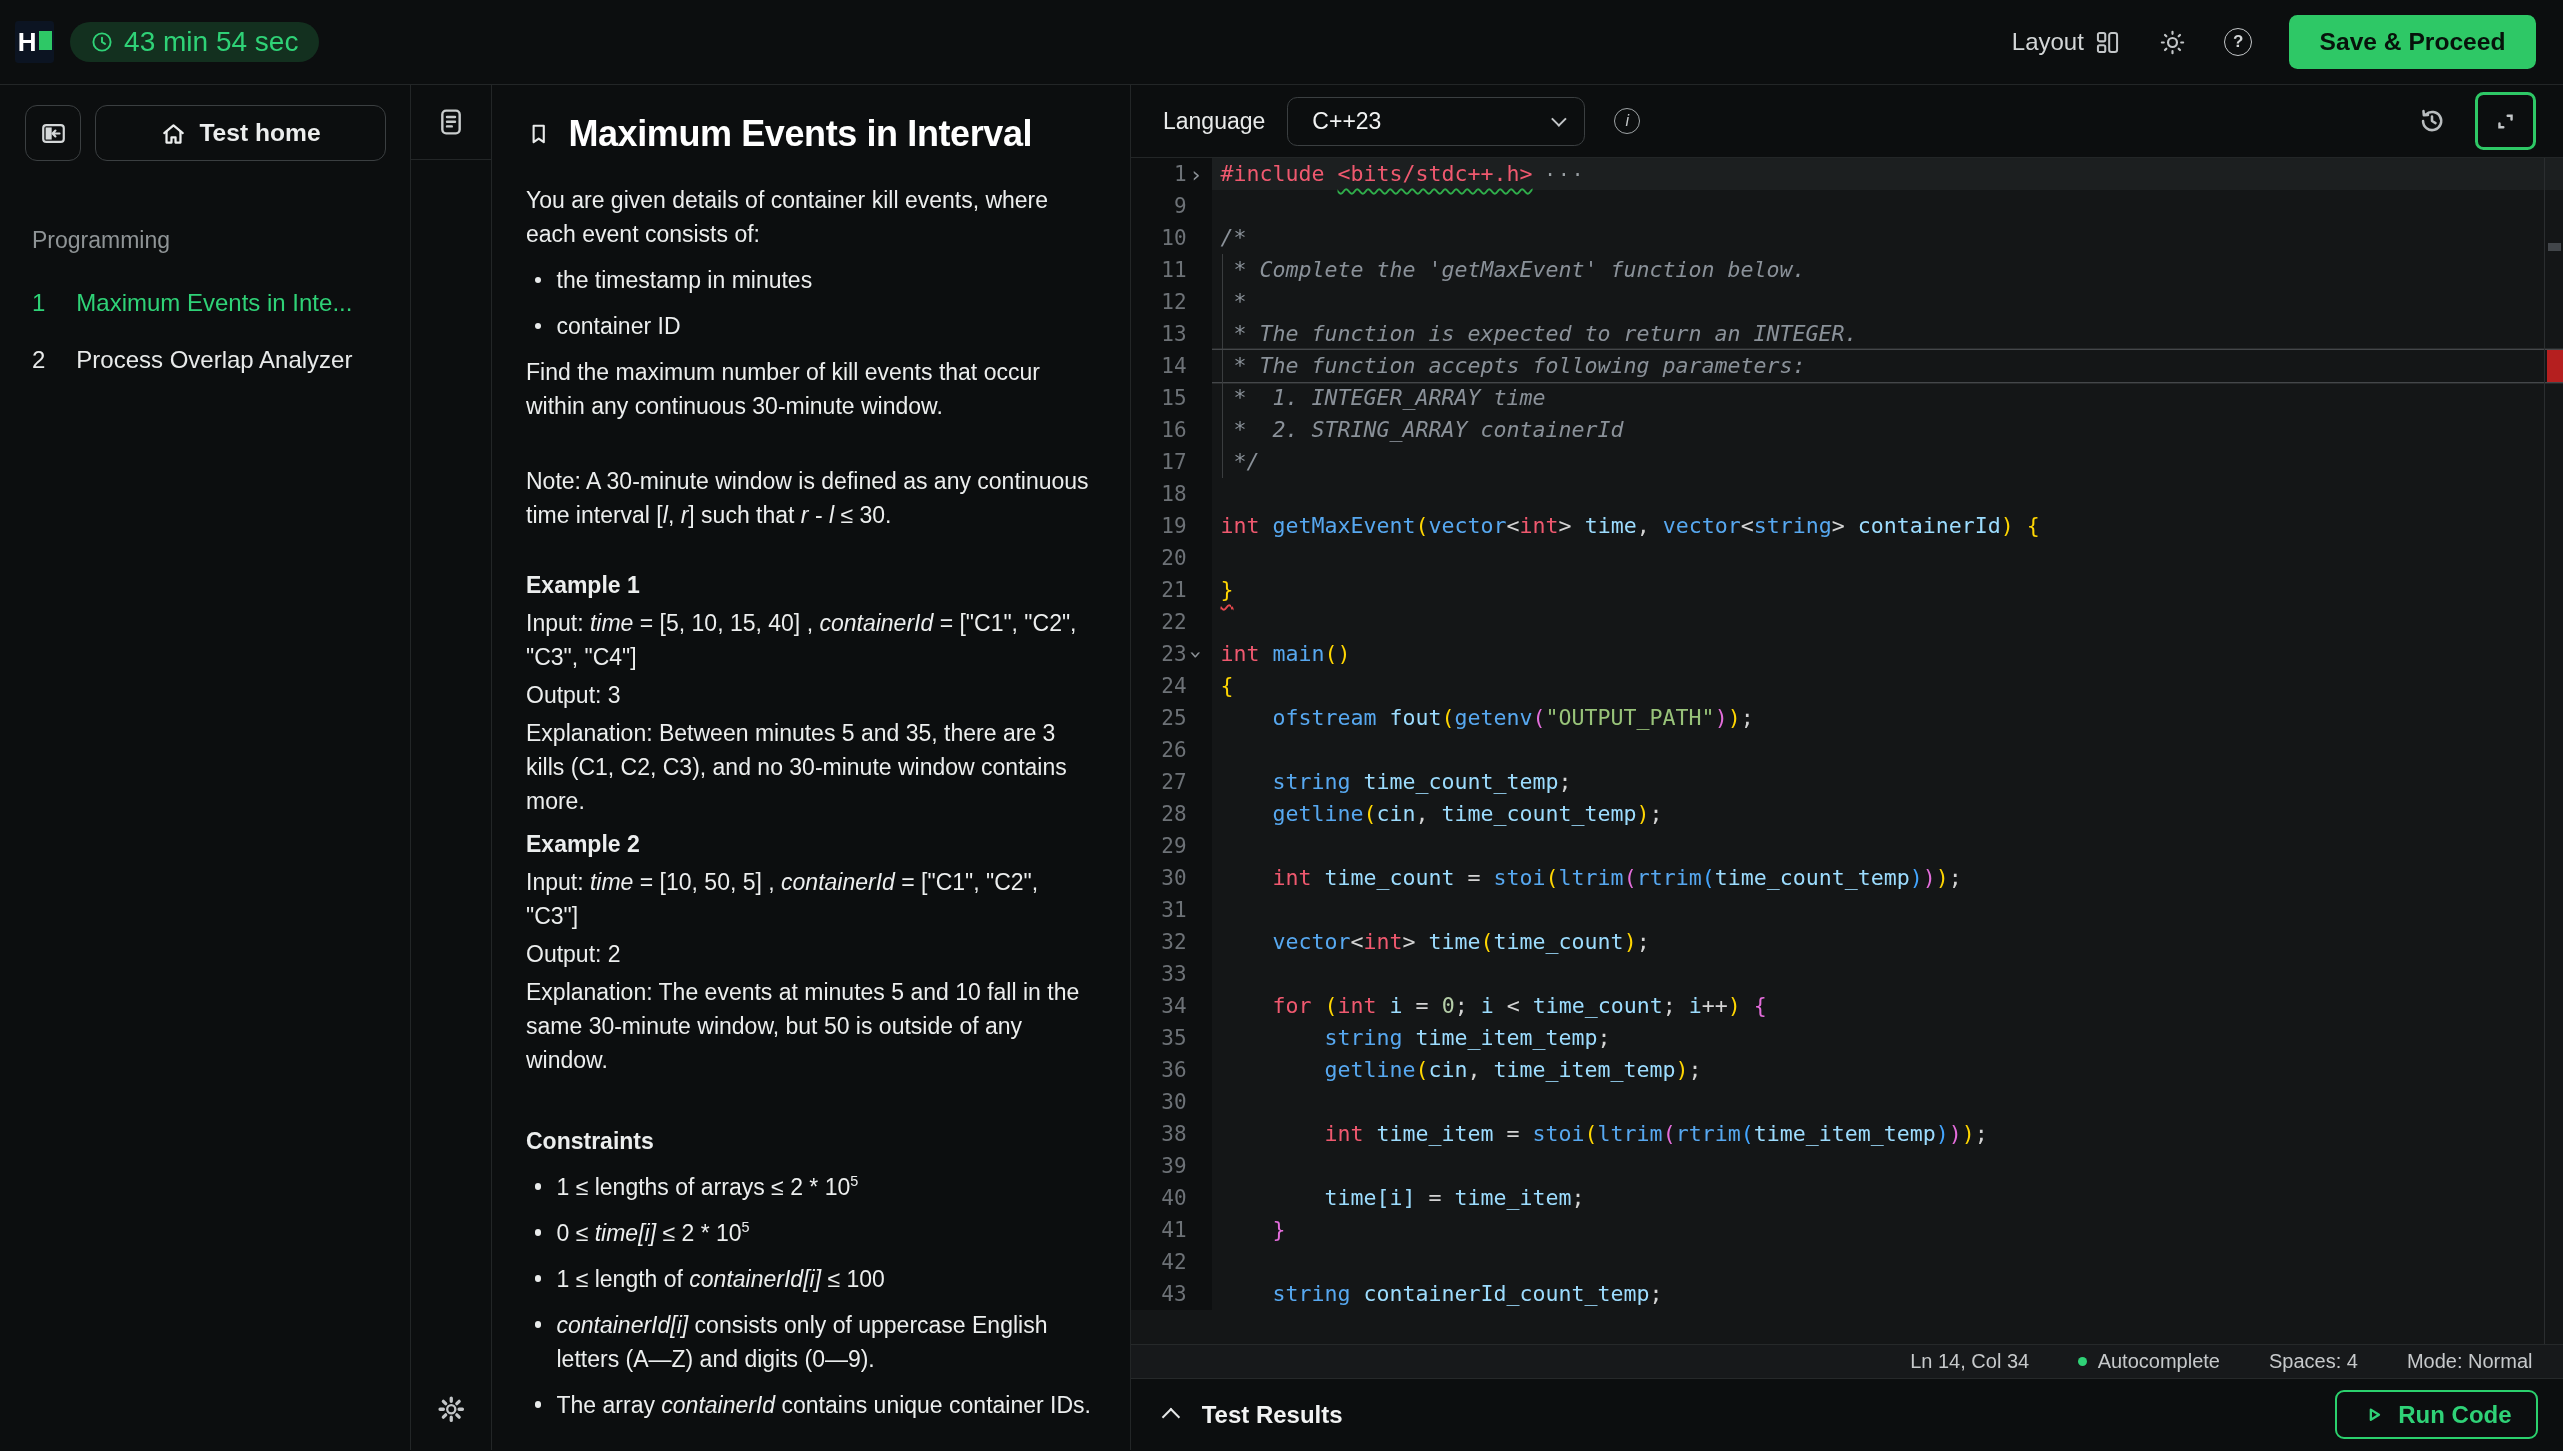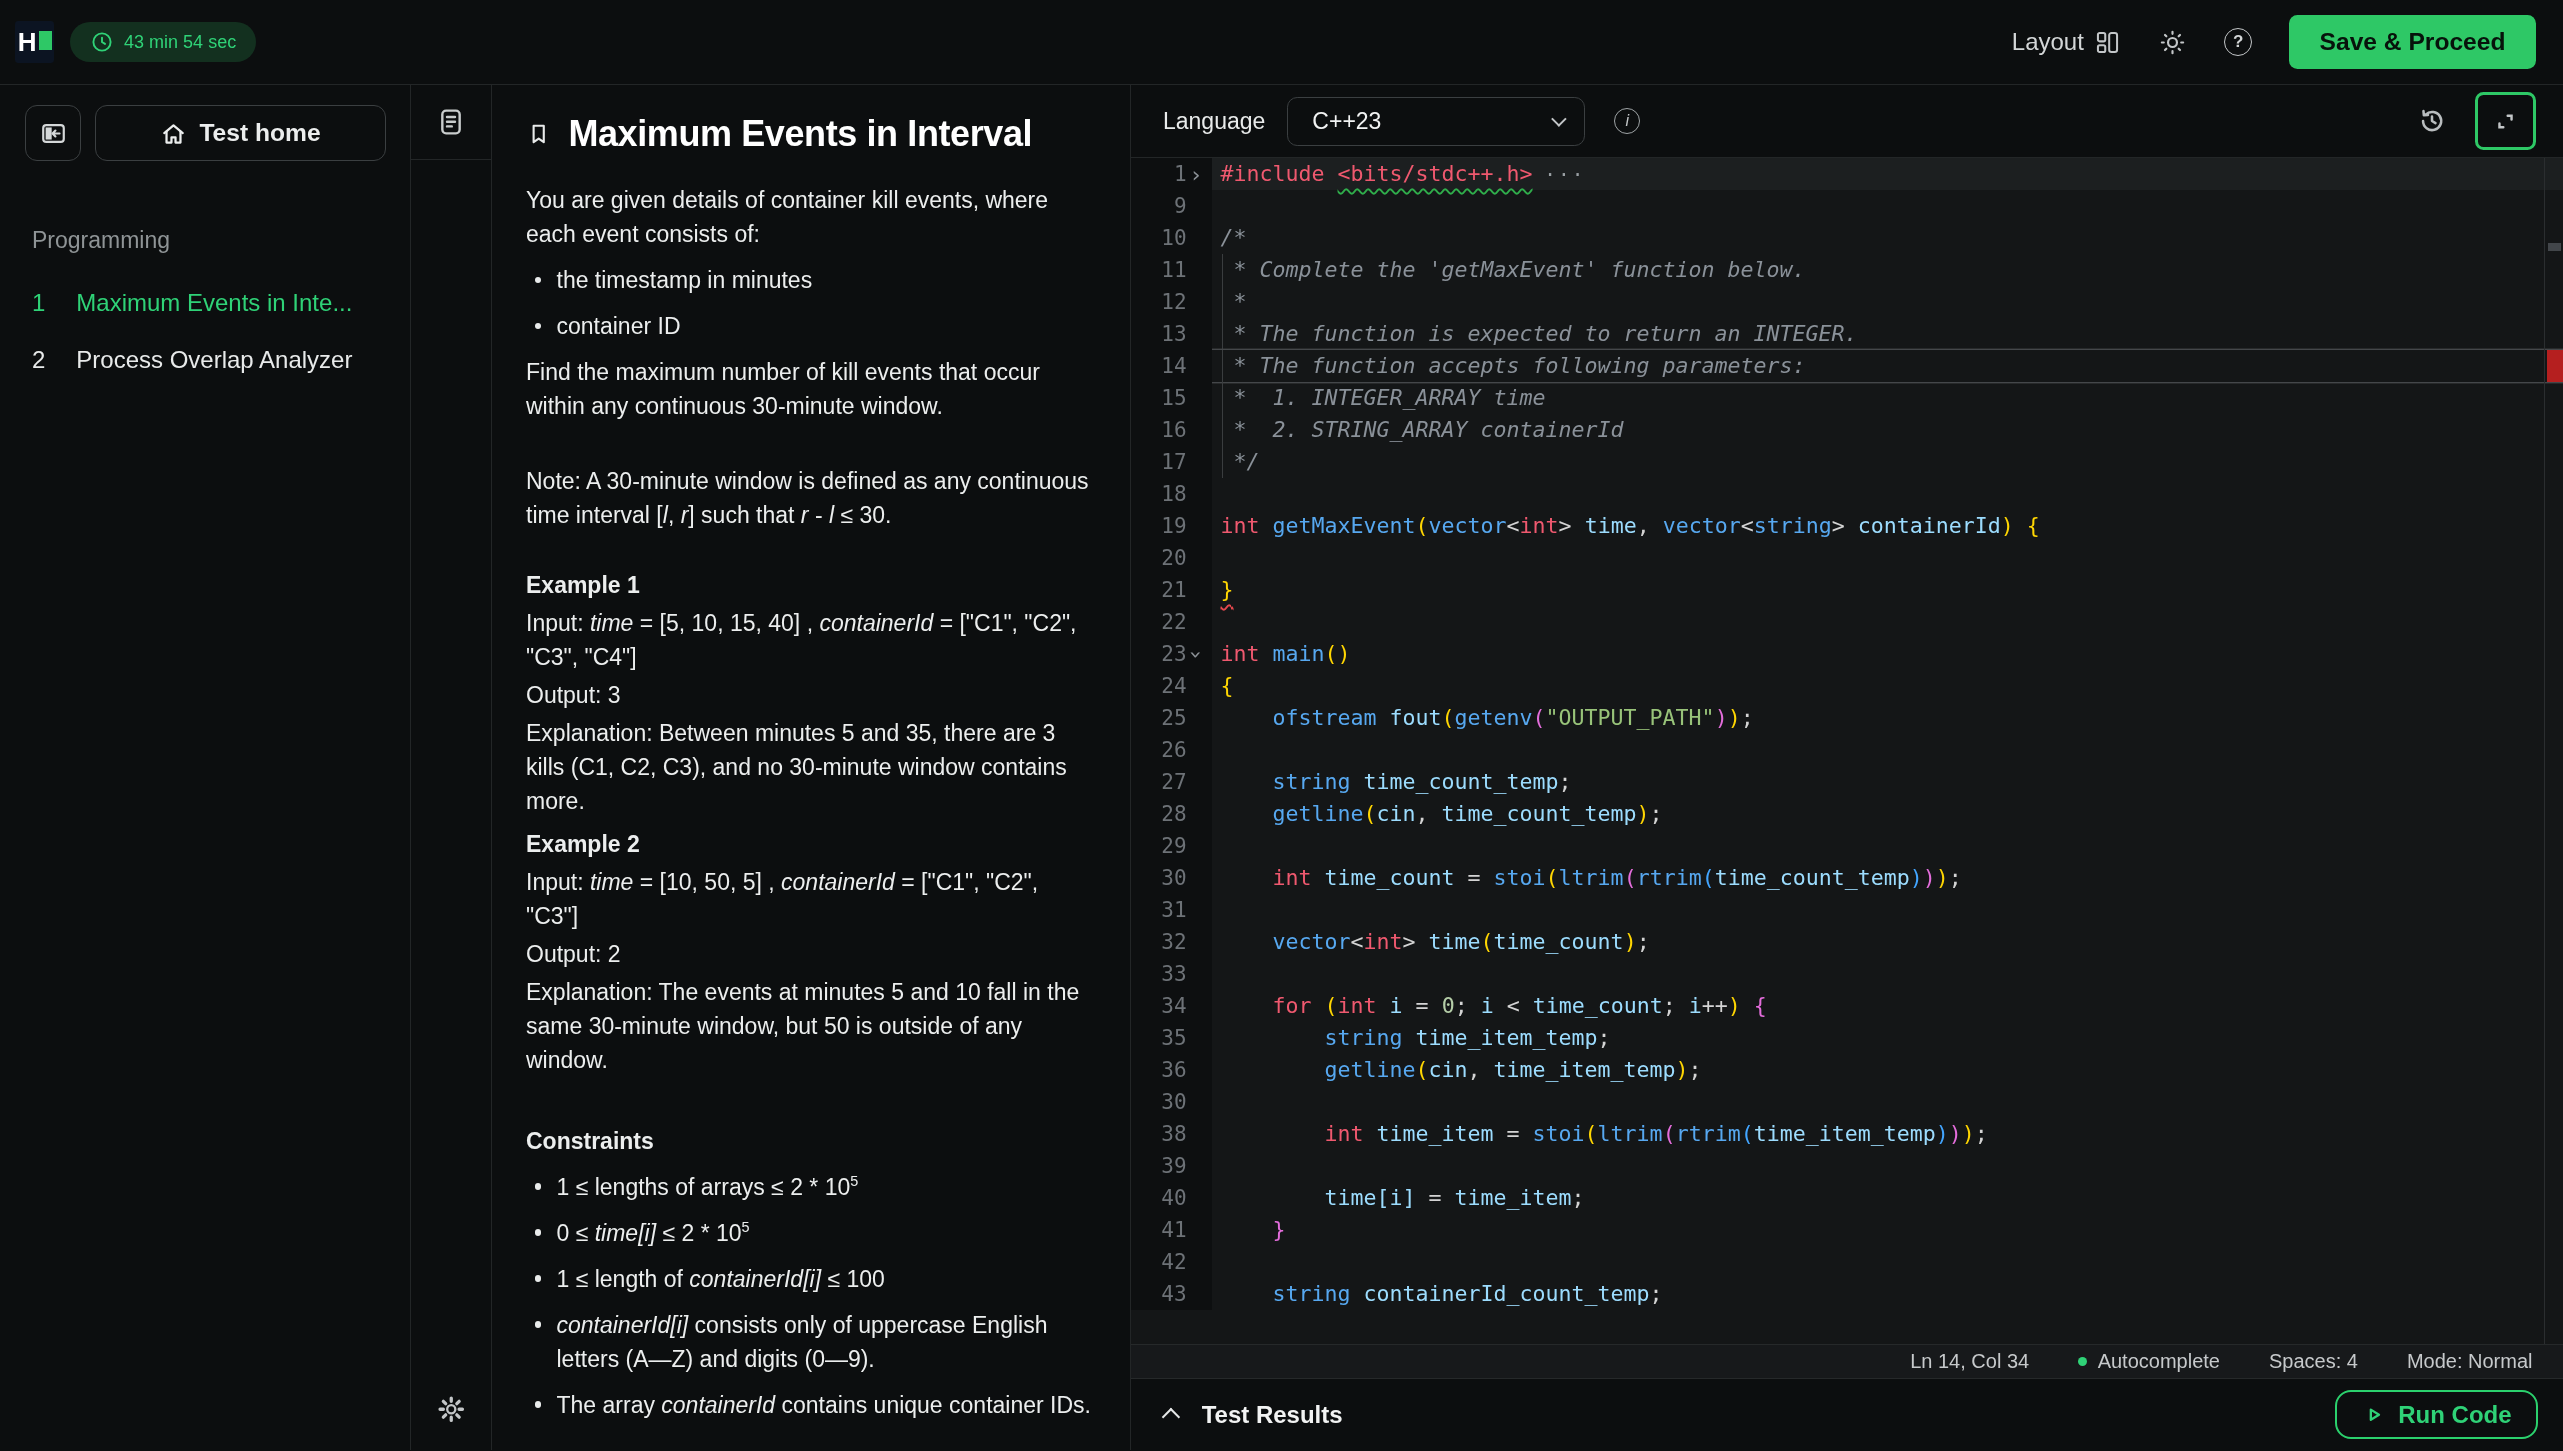--- a/index.html
+++ b/index.html
@@ -5,21 +5,21 @@
   *{box-sizing:border-box;margin:0;padding:0}
   html,body{width:2563px;height:1451px}
   body{background:#0c0e0f;color:#e9ebeb;font-family:"Liberation Sans",sans-serif;overflow:hidden}
   svg{display:block}
 
   
   .topbar{height:85px;display:flex;align-items:center;padding:0 27px 0 15.3px;border-bottom:1.4px solid #232627}
   .logo{width:39px;height:42px;background:#0c1422;border-radius:3.4px;display:flex;align-items:center;justify-content:center;gap:2.5px}
   .logo-h{color:#fff;font-weight:700;font-size:26px;line-height:1}
   .logo-sq{width:12.7px;height:18.6px;background:#2ec866;margin-top:-2.5px}
-  .timer{margin-left:15.3px;height:40px;background:#13301f;border-radius:20.3px;display:flex;align-items:center;gap:10.2px;padding:0 20.3px;color:#2fd277;font-size:18px}
+  .timer{margin-left:15.3px;height:40px;background:#13301f;border-radius:20.3px;display:flex;align-items:center;gap:10.2px;padding:0 20.3px;color:#2fd277;font-size:28px}
   .tb-sp{flex:1}
   .tb-right{display:flex;align-items:center;gap:37px}
   .layout-btn{display:flex;align-items:center;gap:10.2px;font-size:24px;color:#d3d6d7;background:none;border:none;cursor:pointer}
   .icon-btn{background:none;border:none;cursor:pointer;display:flex;align-items:center;justify-content:center}
   .help-i{width:28px;height:28px;border:1.9px solid #c3c6c8;border-radius:50%;color:#d3d6d7;font-size:17px;font-weight:700;display:flex;align-items:center;justify-content:center}
   .save-btn{height:54px;background:#2ec866;border:none;border-radius:8.5px;padding:0 30.5px;font-size:24.6px;font-weight:700;color:#07130b;font-family:inherit;cursor:pointer}
 
   
   .main{display:flex;height:1365px}
 
@@ -90,21 +90,21 @@
   .tk-b1err{color:#ffd602;text-decoration:underline wavy #e5484d 1.9px;text-underline-offset:6.8px}
   .tk-more{color:#9aa0a4;letter-spacing:2.5px;margin-left:12px;font-size:18.6px}
 
   .statusbar{height:35px;background:#17191b;border-top:1.4px solid #26292a;border-bottom:1.4px solid #26292a;display:flex;align-items:center;justify-content:flex-end;gap:49px;padding-right:30.5px;font-size:20px;color:#c6c9cb;flex:none}
   .st-item{display:flex;align-items:center}
   .dot{width:9.3px;height:9.3px;border-radius:50%;background:#2fd277;display:inline-block;margin-right:10.2px}
 
   .results{height:71px;display:flex;align-items:center;justify-content:space-between;padding:0 25.4px 0 36px;flex:none}
   .tr-left{display:flex;align-items:center;gap:22px;font-size:24px;font-weight:700;background:none;border:none;color:#f2f3f3;cursor:pointer;font-family:inherit}
   .chev-up{width:12.7px;height:12.7px;border-left:2.5px solid #e6e8e8;border-top:2.5px solid #e6e8e8;transform:rotate(45deg) translateY(3.4px)}
-  .run-btn{height:49px;border:2.5px solid #2bd16d;border-radius:16px;color:#2fd277;display:flex;align-items:center;gap:12px;padding:0 24px;font-size:24px;font-weight:700;background:transparent;cursor:pointer;font-family:inherit}
+  .run-btn{height:49px;border:2.5px solid #2bd16d;border-radius:9px;color:#2fd277;display:flex;align-items:center;gap:12px;padding:0 24px;font-size:24px;font-weight:700;background:transparent;cursor:pointer;font-family:inherit}
 </style>
 </head>
 <body>
 
 <header class="topbar">
   <div class="logo">
     <span class="logo-h">H</span>
       <span class="logo-sq"></span>
   </div>
   <div class="timer">

